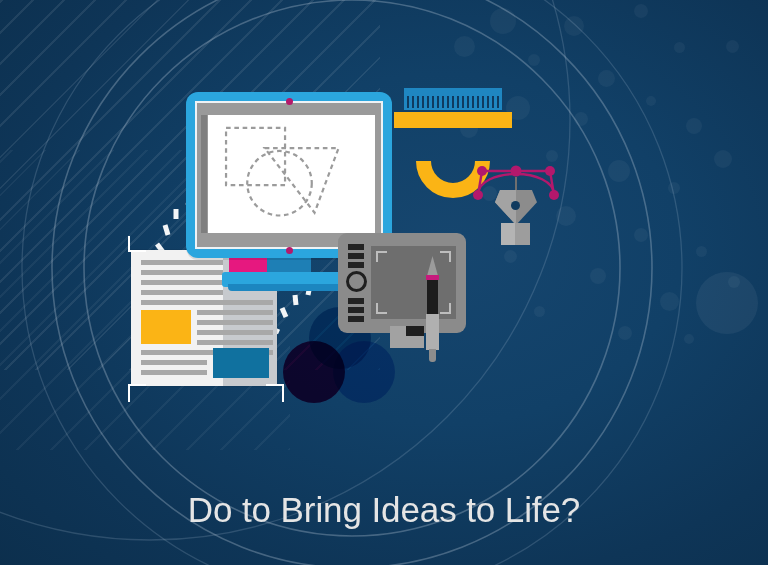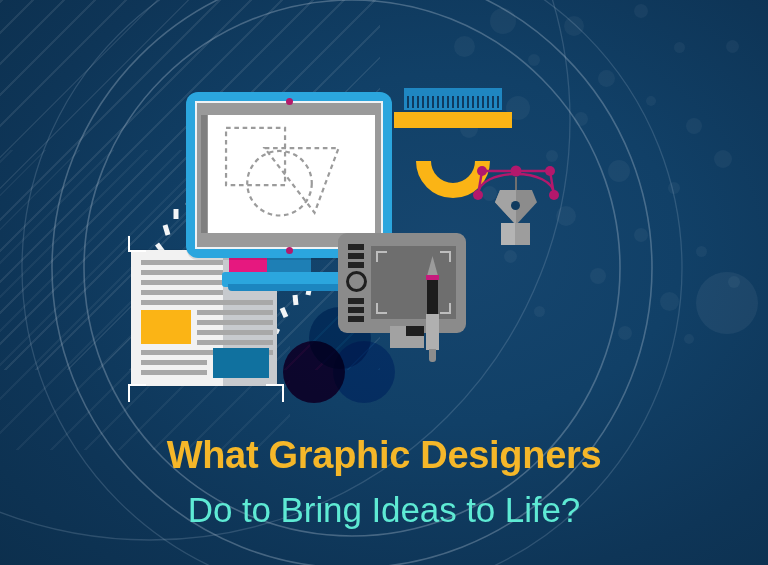--- a/index.html
+++ b/index.html
@@ -212,21 +212,21 @@
   
   .radial { position:absolute; }
 
   
   .title { position:absolute; left:0; right:0; bottom:34px; text-align:center; }
   .title .l1 {
     display:block; color:#f5b729; font-weight:bold; font-size:38px;
     letter-spacing:-0.3px; line-height:1.12;
   }
   .title .l2 {
-    display:block; color:#5eead4; font-weight:normal; font-size:35px;
+    display:block; color:#e5e5e5; font-weight:normal; font-size:35px;
     letter-spacing:-0.1px; line-height:1.2; margin-top:12px;
   }
 </style>
 </head>
 <body>
 
 <div id="poster">
 
   <div class="bg-base"></div>
 
@@ -442,17 +442,16 @@
       <div class="tip"></div>
       <div class="band"></div>
       <div class="mid"></div>
       <div class="low"></div>
       <div class="end"></div>
     </div>
 
   </div>
 
   <div class="title">
-    <span class="l1">What Graphic Designers</span>
     <span class="l2">Do to Bring Ideas to Life?</span>
   </div>
 
 </div>
 
 </body></html>

